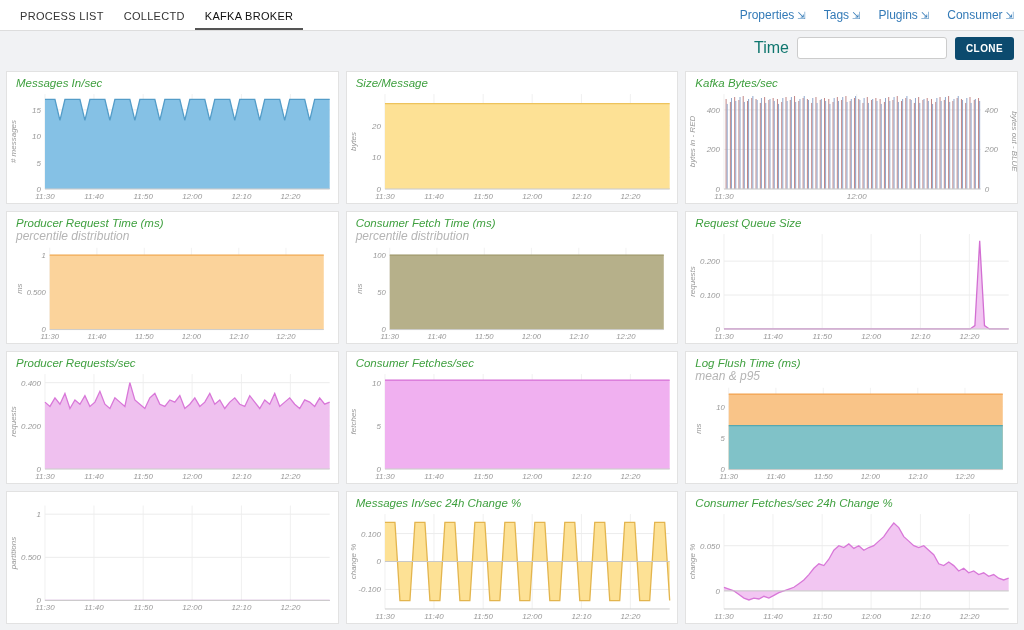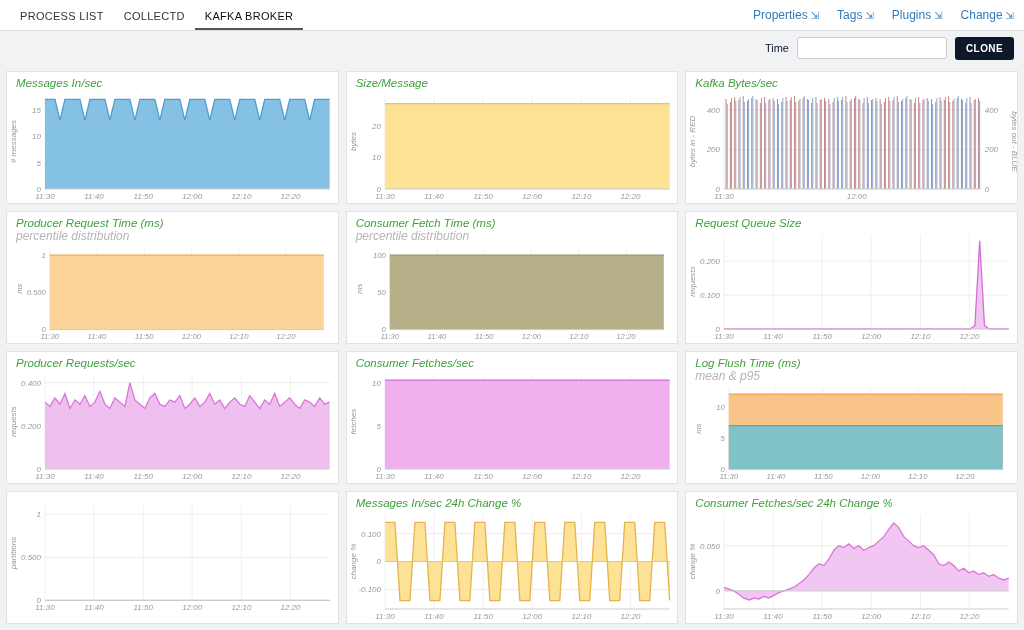--- a/index.html
+++ b/index.html
@@ -12,23 +12,23 @@
   .tabs { display:flex; align-items:flex-end; }
   .tab { font-size:11px; color:#333; letter-spacing:.3px; padding:9px 10px 6px;
     cursor:pointer; text-decoration:none; border-bottom:2px solid transparent; }
   .tab.active { border-bottom:2px solid #555; color:#111; }
   .navlinks { display:flex; gap:18px; }
   .navlink { font-size:12px; color:#337ab7; text-decoration:none; cursor:pointer; display:flex; align-items:center; gap:3px; }
   .lnk-icon { font-size:10px; color:#337ab7; }
 
   
   .toolbar { height:34px; display:flex; align-items:center; justify-content:flex-end; gap:8px; padding:0 10px; }
-  .time-label { font-size:11px; color:#0f172a; }
+  .time-label { font-size:16px; color:#0f766e; }
   .time-input { width:150px; height:22px; border:1px solid #ccc; border-radius:3px; background:#fff; font-size:11px; padding:0 6px; }
-  .clone-btn { background:#0f172a; color:#fff; border:none; border-radius:3px;
+  .clone-btn { background:#0c4a6e; color:#fff; border:none; border-radius:3px;
     font-size:10px; font-weight:bold; letter-spacing:.4px; padding:6px 11px; cursor:pointer; }
 
   
   .dashboard { height:565px; padding:6px; display:grid;
     grid-template-columns:repeat(3,1fr); grid-template-rows:repeat(4,1fr); gap:7px; }
   .panel { background:#fff; border:1px solid #e2e2e2; display:flex; flex-direction:column; overflow:hidden;font-style:italic; }
   .chart-title { margin:5px 9px 0; font-size:11.5px; font-weight:400; color:#3fa03f; }
   .chart-subtitle { margin:0 9px; font-size:12px; color:#b5b5b5; }
   .chart-subtitle:empty { display:none; }
   svg.chart { display:block; width:100%; flex:1 1 auto; min-height:0; }
@@ -51,21 +51,21 @@
       </a>
     <a class="navlink">
         <span>Tags</span>
         <span class="lnk-icon">⇲</span>
       </a>
     <a class="navlink">
         <span>Plugins</span>
         <span class="lnk-icon">⇲</span>
       </a>
     <a class="navlink">
-        <span>Change</span>
+        <span>Consumer</span>
         <span class="lnk-icon">⇲</span>
       </a>
   </nav>
 </header>
 
 <div class="toolbar">
   <span class="time-label">Time</span>
   <input class="time-input" value="" style="">
   <button class="clone-btn">CLONE</button>
 </div>

